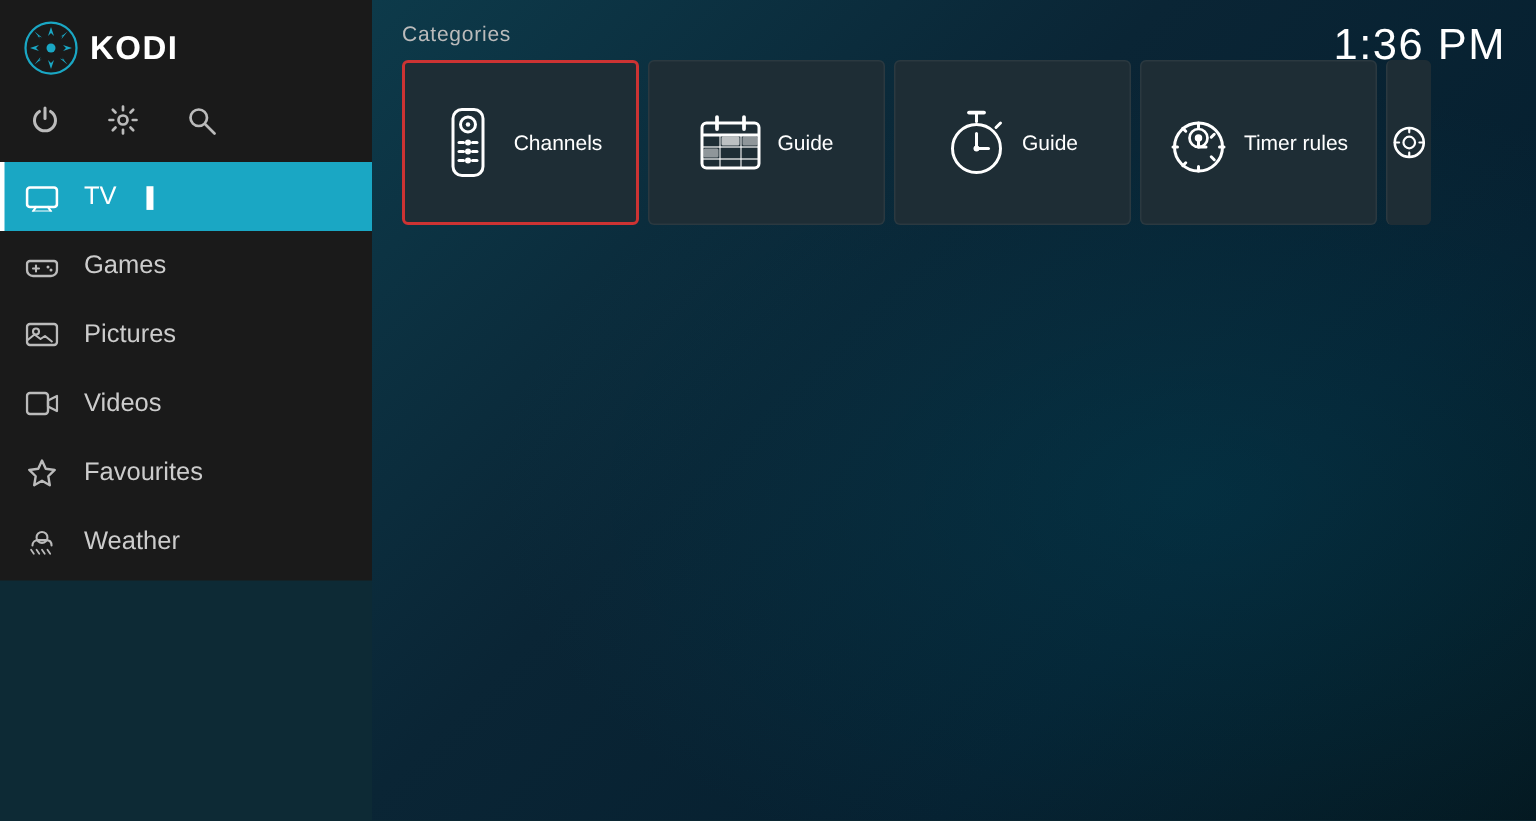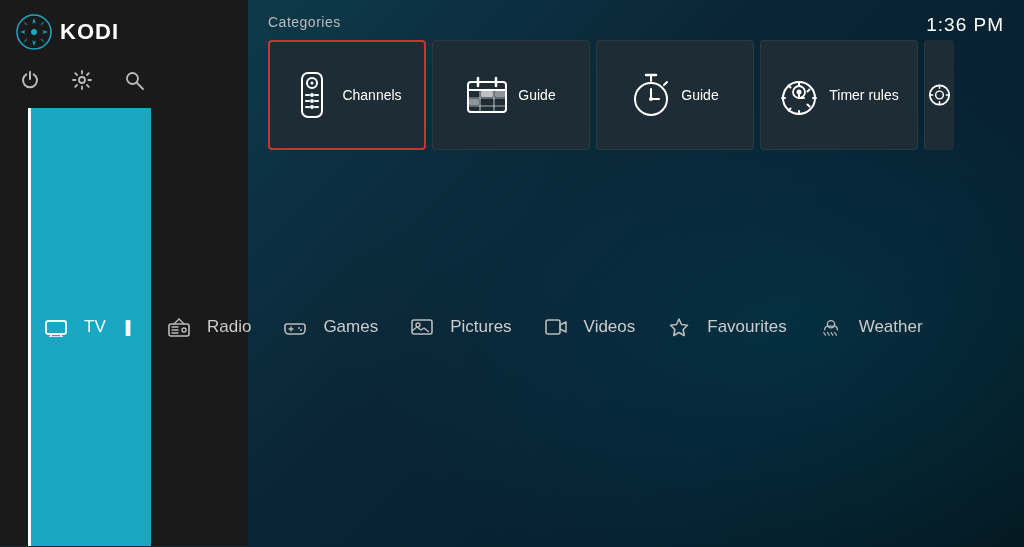--- a/index.html
+++ b/index.html
@@ -9,21 +9,21 @@
       overflow: hidden;
       font-family: 'Segoe UI', Arial, sans-serif;
       background: #0d2a35;
       display: flex;
     }
 
     
     .sidebar {
       width: 248px;
       min-width: 248px;
-      height: 546px;
+      height: 387px;
       background: #1a1a1a;
       display: flex;
       flex-direction: column;
       position: relative;
       z-index: 2;
     }
 
     .sidebar-header {
       display: flex;
       align-items: center;
@@ -57,22 +57,21 @@
       width: 28px;
       height: 28px;
       display: flex;
       align-items: center;
       justify-content: center;
     }
 
     .sidebar-nav {
       flex: 1;
       display: flex;
-      flex-direction: row;
-      padding-left: 28px;
+      flex-direction: column;
     }
 
     .nav-item {
       display: flex;
       align-items: center;
       padding: 11px 16px;
       gap: 16px;
       cursor: pointer;
       color: #ccc;
       font-size: 17px;
@@ -184,21 +183,21 @@
       overflow: hidden;
       position: relative;
     }
 
     
     .clock {
       position: absolute;
       top: 14px;
       right: 20px;
       color: #fff;
-      font-size: 19px;
+      font-size: 29px;
       font-weight: 300;
       letter-spacing: 1px;
       z-index: 10;
     }
 
     
     svg { display: block; }
   </style>
 </head>
 <body>
@@ -254,33 +253,20 @@
           <line x1="7" y1="17" x2="5" y2="20" stroke="#fff" stroke-width="1.5" stroke-linecap="round"></line>
           <line x1="15" y1="17" x2="17" y2="20" stroke="#fff" stroke-width="1.5" stroke-linecap="round"></line>
           <line x1="5" y1="20" x2="17" y2="20" stroke="#fff" stroke-width="1.5" stroke-linecap="round"></line>
         </svg>
       </div>
       <span class="nav-label">TV</span>
 
       <span style="margin-left:4px; color:#fff; font-size:13px;">▌</span>
     </div>
 
-    <div class="nav-item">
-      <div class="nav-icon">
-        <svg width="22" height="20" viewBox="0 0 22 20" fill="none" xmlns="http://www.w3.org/2000/svg">
-          <rect x="1" y="7" width="20" height="12" rx="2" stroke="#bbb" stroke-width="1.6"></rect>
-          <circle cx="16" cy="13" r="2" stroke="#bbb" stroke-width="1.4"></circle>
-          <line x1="4" y1="10" x2="10" y2="10" stroke="#bbb" stroke-width="1.4" stroke-linecap="round"></line>
-          <line x1="4" y1="13" x2="10" y2="13" stroke="#bbb" stroke-width="1.4" stroke-linecap="round"></line>
-          <line x1="4" y1="16" x2="10" y2="16" stroke="#bbb" stroke-width="1.4" stroke-linecap="round"></line>
-          <path d="M6 7 L11 2 L16 7" stroke="#bbb" stroke-width="1.4" stroke-linecap="round" fill="none"></path>
-        </svg>
-      </div>
-      <span class="nav-label">Radio</span>
-    </div>
 
     <div class="nav-item">
       <div class="nav-icon">
         <svg width="22" height="18" viewBox="0 0 22 18" fill="none" xmlns="http://www.w3.org/2000/svg">
           <path d="M3 6h16a2 2 0 0 1 2 2v4a4 4 0 0 1-4 4H5a4 4 0 0 1-4-4V8a2 2 0 0 1 2-2z" stroke="#bbb" stroke-width="1.6"></path>
           <line x1="7" y1="9" x2="7" y2="13" stroke="#bbb" stroke-width="1.4" stroke-linecap="round"></line>
           <line x1="5" y1="11" x2="9" y2="11" stroke="#bbb" stroke-width="1.4" stroke-linecap="round"></line>
           <circle cx="15" cy="10" r="1" fill="#bbb"></circle>
           <circle cx="17" cy="12" r="1" fill="#bbb"></circle>
         </svg>

